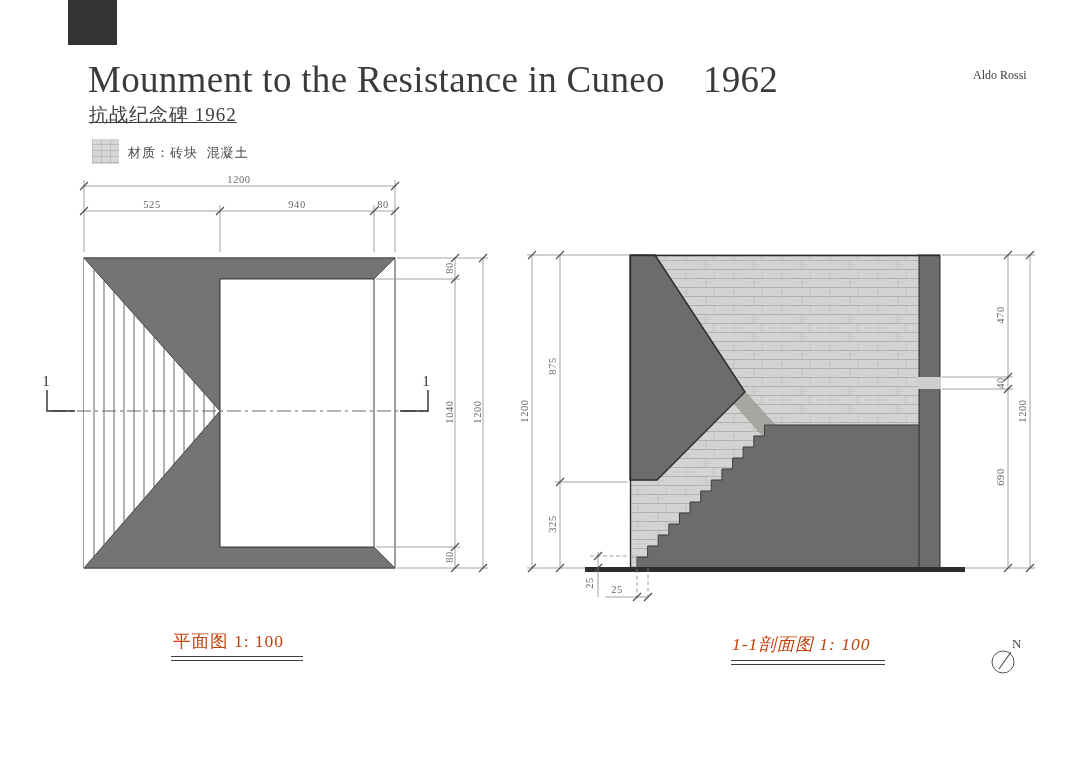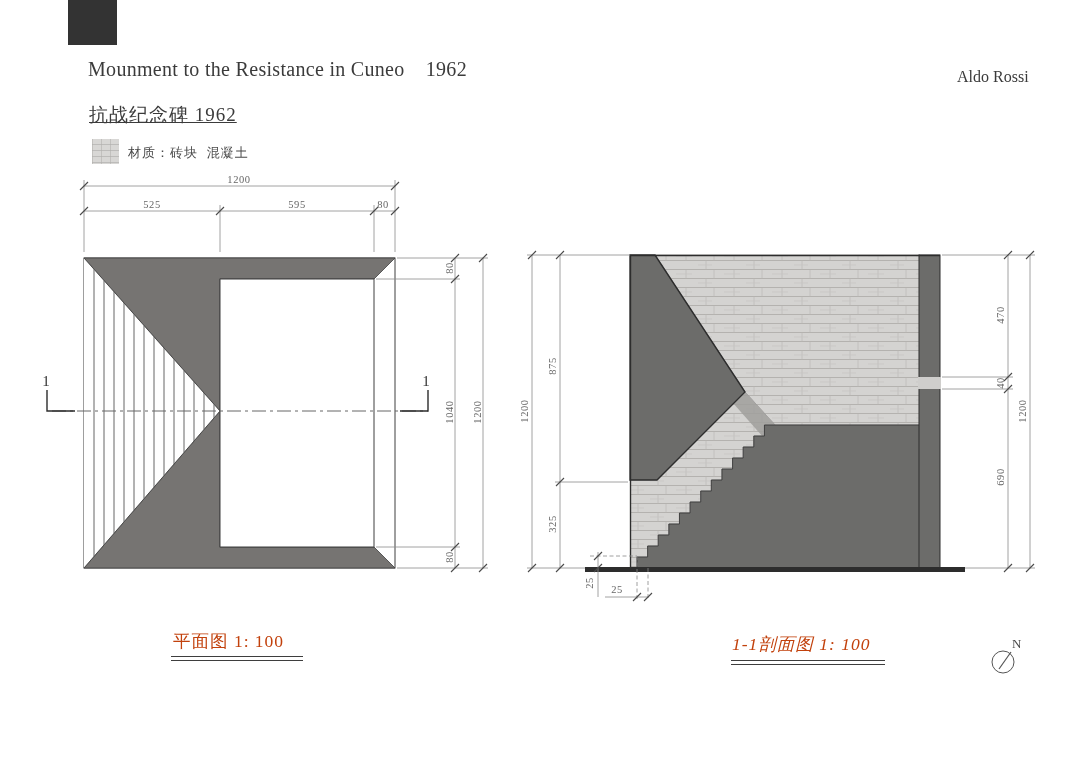--- a/index.html
+++ b/index.html
@@ -1,22 +1,22 @@
 <!DOCTYPE html>
 <html style="--page-bg: #ffffff; --ink: #3b3b3b; --dim: #666666; --line: #3f3f3f; --plan-gray: #767472; --section-gray: #6c6c6a; --brick-light: #d4d3d1; --brick-joint: #b4b2af; --ground: #2d2d2d;"><head>
 <meta charset="utf-8">
 <style>
   html,body{margin:0;padding:0;background:#fff;}
   #page{position:relative;width:1080px;height:764px;background:var(--page-bg,#fff);
         font-family:"Liberation Serif",serif;overflow:hidden;}
   svg{position:absolute;left:0;top:0;}
   .abs{position:absolute;}
-  .title{font-size:20px;color:var(--ink);white-space:pre;letter-spacing:.3px;}
+  .title{font-size:37px;color:var(--ink);white-space:pre;letter-spacing:.3px;}
   .subtitle{font-size:19px;color:var(--ink);letter-spacing:1px;text-decoration:underline;}
-  .architect{font-size:16px;color:var(--ink);}
+  .architect{font-size:12px;color:var(--ink);margin-left:16px;}
   .legend-text{font-size:13px;color:#4a4a4a;letter-spacing:1px;font-family:Liberation Mono, monospace;}
   .swatch{width:27px;height:25px;
      background:
        repeating-linear-gradient(90deg, rgba(176,174,171,.55) 0 1px, transparent 1px 9px),
        repeating-linear-gradient(180deg, #d8d7d5 0 5px, #bdbcba 5px 6px);}
   .dim{position:absolute;font-size:10.5px;color:var(--dim);letter-spacing:.6px;
        transform:translate(-50%,-50%);white-space:nowrap;}
   .dim.rot{transform:translate(-50%,-50%) rotate(-90deg);}
   .marker{position:absolute;font-size:15px;color:#333;transform:translate(-50%,-50%);}
   .view-label{position:absolute;font-size:17.5px;color:#c2410c;letter-spacing:1px;white-space:pre;}
@@ -119,21 +119,21 @@
       <circle cx="1003" cy="662" r="11" fill="none" stroke="#555" stroke-width="1"></circle>
       <line x1="999" y1="669" x2="1011" y2="652" stroke="#555" stroke-width="1.2"></line>
     </g>
   </svg>
 
   <div class="marker" style="left:46px;top:381px;">1</div>
   <div class="marker" style="left:426px;top:381px;">1</div>
 
   <div class="dim" style="left:239px;top:179px;">1200</div>
   <div class="dim" style="left:152px;top:204px;">525</div>
-  <div class="dim" style="left:297px;top:204px;">595</div>
+  <div class="dim" style="left:297px;top:204px;">940</div>
   <div class="dim" style="left:383px;top:204px;">80</div>
   <div class="dim rot" style="left:449px;top:268px;">80</div>
   <div class="dim rot" style="left:449px;top:412px;">1040</div>
   <div class="dim rot" style="left:449px;top:557px;">80</div>
   <div class="dim rot" style="left:477px;top:412px;">1200</div>
 
   <div class="dim rot" style="left:552px;top:366px;">875</div>
   <div class="dim rot" style="left:552px;top:524px;">325</div>
   <div class="dim rot" style="left:524px;top:411px;">1200</div>
   <div class="dim rot" style="left:1000px;top:315px;">470</div>

